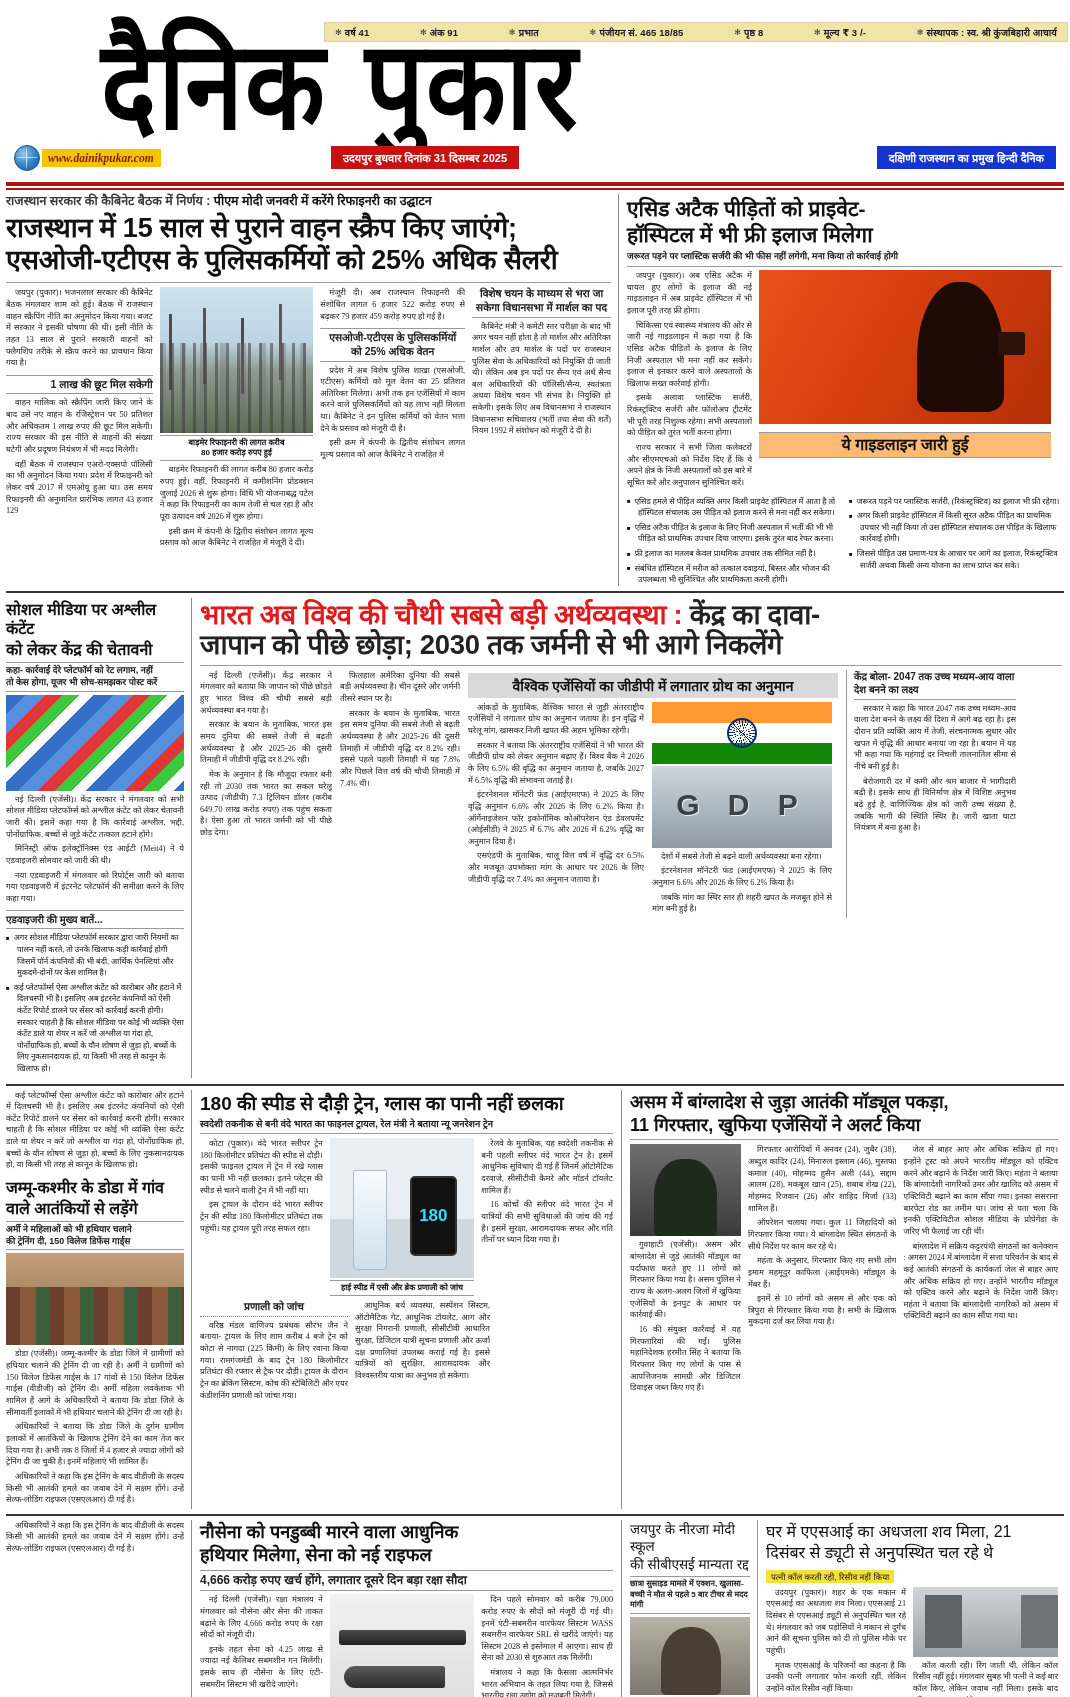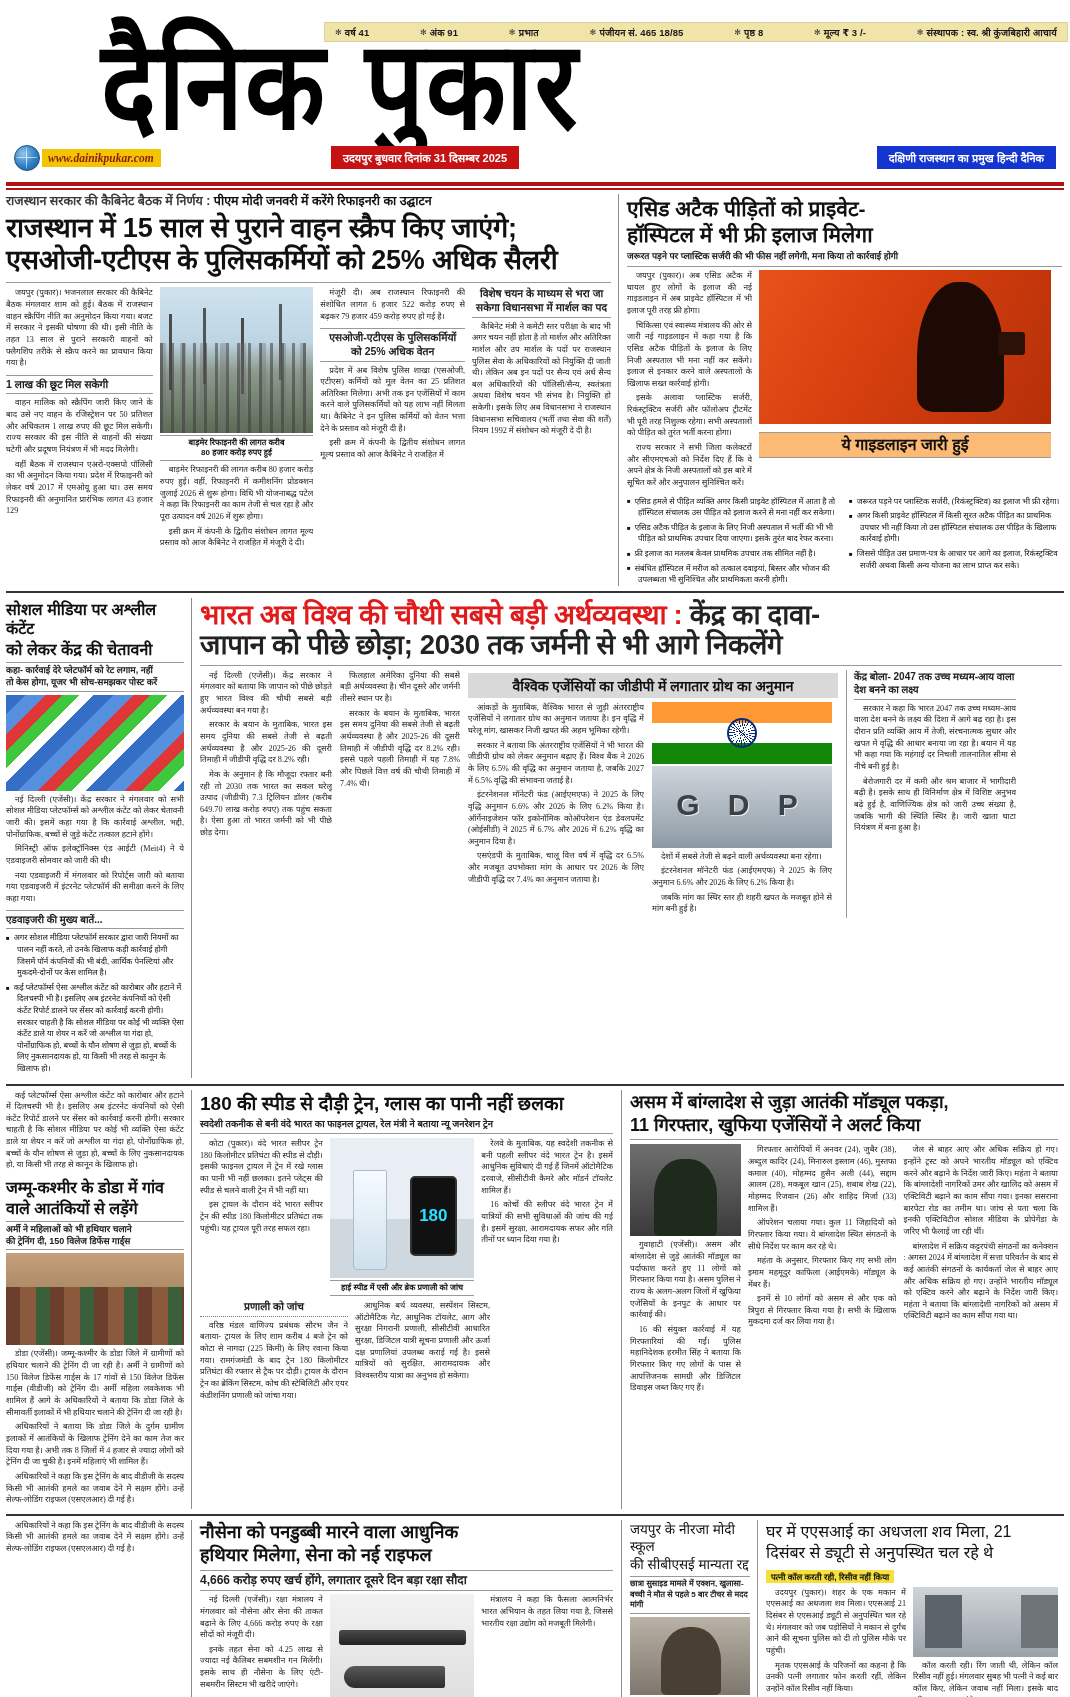--- a/index.html
+++ b/index.html
@@ -90,21 +90,21 @@
     font-family: "Liberation Serif", serif;
     hyphens: auto; overflow: hidden;
   }
   .body-txt p { margin: 0 0 3px; text-indent: 9px; }
 
   .photo { background: #d8d8d8; position: relative; overflow: hidden; display: block; }
   .cap {
     font-size: 8px; font-weight: bold; text-align: center;
     padding: 2px 1px; color: #111; line-height: 1.25;
   }
-  .cap-yellow { background: #f5e03c; display: inline-block; padding: 1px 5px; font-size: 8.5px; font-weight: bold; }
+  .cap-yellow { background: #f5e03c; display: inline-block; padding: 1px 5px; font-size: 8.5px; font-weight: normal; }
   .hline { border-top: 1px solid #9a9a9a; }
   .hline-dark { border-top: 2px solid #333; }
 
   
   .top-section { display: flex; }
   .top-left { width: 612px; padding-right: 7px; }
   .top-right { width: 444px; padding-left: 8px; border-left: 1px solid #8c8c8c; }
 
   .mid-section { display: flex; margin-top: 5px; }
   .mid-left { width: 186px; padding-right: 7px; border-right: 1px solid #8c8c8c; }
@@ -279,21 +279,21 @@
       <h1 class="head">राजस्थान में 15 साल से पुराने वाहन स्क्रैप किए जाएंगे;</h1>
       <h1 class="head" style="margin-top:-4px">एसओजी-एटीएस के पुलिसकर्मियों को 25% अधिक सैलरी</h1>
       <div class="hline" style="margin:3px 0 4px"></div>
 
       <div style="display:flex;gap:7px;">
 
         <div style="width:150px">
           <div class="body-txt">
             <p>जयपुर (पुकार)। भजनलाल सरकार की कैबिनेट बैठक मंगलवार शाम को हुई। बैठक में राजस्थान वाहन स्क्रैपिंग नीति का अनुमोदन किया गया। बजट में सरकार ने इसकी घोषणा की थी। इसी नीति के तहत 13 साल से पुराने सरकारी वाहनों को फ्लैगशिप तरीके से स्क्रैप करने का प्रावधान किया गया है।</p>
           </div>
-          <div class="sub" style="text-align:left;border-top:1px solid #999;border-bottom:1px solid #999;padding:2px 0;margin:3px 0">1 लाख की छूट मिल सकेगी</div>
+          <div class="sub" style="text-align:right;border-top:1px solid #999;border-bottom:1px solid #999;padding:2px 0;margin:3px 0">1 लाख की छूट मिल सकेगी</div>
           <div class="body-txt">
             <p>वाहन मालिक को स्क्रैपिंग जारी किए जाने के बाद उसे नए वाहन के रजिस्ट्रेशन पर 50 प्रतिशत और अधिकतम 1 लाख रुपए की छूट मिल सकेगी। राज्य सरकार की इस नीति से वाहनों की संख्या घटेगी और प्रदूषण नियंत्रण में भी मदद मिलेगी।</p>
             <p>वहीं बैठक में राजस्थान एअरो-एक्सपो पॉलिसी का भी अनुमोदन किया गया। प्रदेश में रिफाइनरी को लेकर वर्ष 2017 में एमओयू हुआ था। उस समय रिफाइनरी की अनुमानित प्रारंभिक लागत 43 हजार 129</p>
           </div>
         </div>
 
         <div style="width:157px">
           <div class="photo ph-refinery" style="height:146px"></div>
           <div class="cap" style="border-top:1px solid #999;border-bottom:1px solid #999;margin-top:2px">
             <span>बाड़मेर रिफाइनरी की लागत करीब</span><br><span>80 हजार करोड़ रुपए हुई</span>
@@ -556,20 +556,21 @@
             <p>इनके तहत सेना को 4.25 लाख से ज्यादा नई कैलिबर सबमशीन गन मिलेंगी। इसके साथ ही नौसेना के लिए एंटी-सबमरीन सिस्टम भी खरीदे जाएंगे।</p>
 
           </div>
         </div>
         <div style="width:148px">
           <div class="photo ph-rifle" style="height:120px"></div>
 
         </div>
         <div style="width:135px">
           <div class="body-txt">
+            <p>दिन पहले सोमवार को करीब 79,000 करोड़ रुपए के सौदों को मंजूरी दी गई थी। इनमें एंटी-सबमरीन वारफेयर सिस्टम WASS सबमरीन वारफेयर SRL से खरीदे जाएंगे। यह सिस्टम 2028 से इस्तेमाल में आएगा। साथ ही सेना को 2030 से शुरुआत तक मिलेंगी।</p>
             <p>मंत्रालय ने कहा कि फैसला आत्मनिर्भर भारत अभियान के तहत लिया गया है, जिससे भारतीय रक्षा उद्योग को मजबूती मिलेगी।</p>
           </div>
         </div>
       </div>
     </div>
 
     <div style="width:436px;padding-left:8px">
       <div style="display:flex;gap:8px">
 
         <div style="width:128px;border-right:1px solid #9a9a9a;padding-right:7px">

